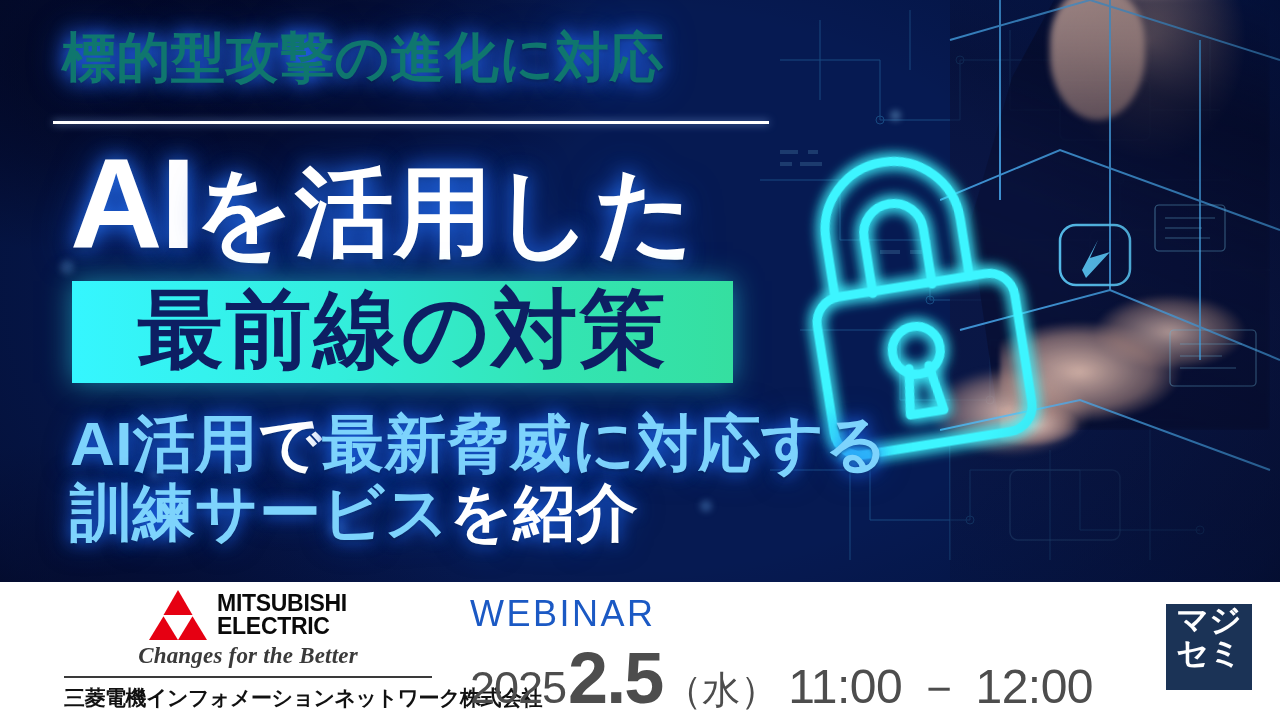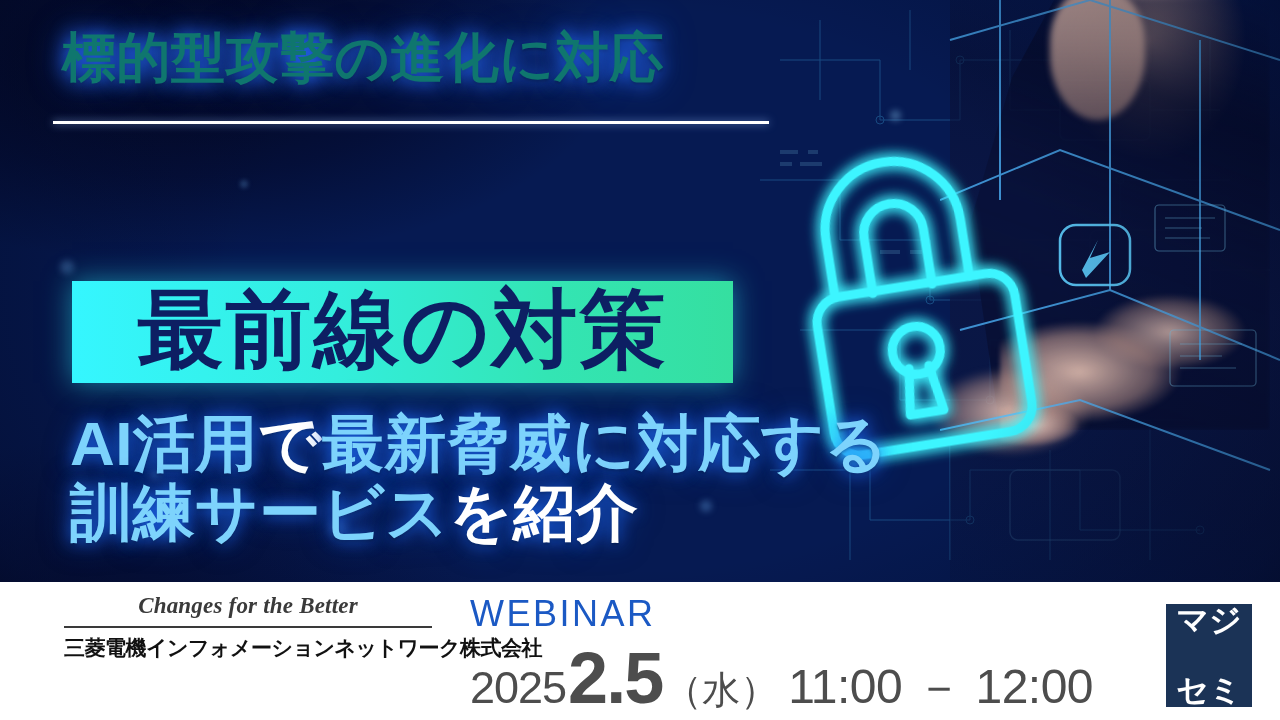--- a/index.html
+++ b/index.html
@@ -163,23 +163,23 @@
     margin-top:10px; color:#4d4d4d; line-height:1; white-space:nowrap;
     display:flex; align-items:baseline; font-family:"Liberation Sans",sans-serif;
   }
   .webinar-date .year { font-size:45px; letter-spacing:-1px; }
   .webinar-date .day  { font-size:72px; font-weight:bold; letter-spacing:-2px; margin-left:2px; }
   .webinar-date .dow  { font-size:38px; margin-left:2px; }
   .webinar-date .time { font-size:48px; margin-left:10px; letter-spacing:-0.5px; }
 
   
   .maji {
-    position:absolute; left:1166px; top:604px; width:86px; height:103px;
+    position:absolute; left:1166px; top:604px; width:86px; height:86px;
     background:#1b3356; display:flex; flex-direction:column;
-    align-items:center; justify-content:space-between;
+    align-items:center; justify-content:flex-start;
   }
   .maji span {
     display:block; color:#ffffff; font-weight:bold;
     font-size:32px; line-height:1.03; letter-spacing:0px;
   }
 </style>
 </head>
 <body>
 
 <div id="banner">
@@ -284,33 +284,49 @@
         <path d="M102 232 L96 278 H130 L122 232"></path>
       </g>
     </svg>
   </div>
 
   <div class="bg-vignette"></div>
 
   <div class="eyebrow">標的型攻撃の進化に対応</div>
   <div class="rule"></div>
 
+  <div class="headline">
+    <span class="ai">AI</span><span class="jp">を活用した</span>
+  </div>
 
   <div class="band">
     <span class="band-text">最前線の対策</span>
   </div>
 
   <div class="subhead">
     <span class="subhead-line"><span class="cy">AI活用</span><span class="wh">で</span><span class="cy">最新脅威に対応する</span></span>
     <span class="subhead-line"><span class="cy">訓練サービス</span><span class="wh">を紹介</span></span>
   </div>
 
   <div class="footer">
 
     <div class="mit">
+      <div class="mit-top">
+        <svg class="mit-mark" viewBox="0 0 100 86">
+          <g fill="#e60012">
+            <path d="M50 0 L75 43 L25 43 Z"></path>
+            <path d="M23 45 L48 86 L-2 86 Z" transform="translate(2,0)"></path>
+            <path d="M77 45 L102 86 L52 86 Z" transform="translate(-2,0)"></path>
+          </g>
+        </svg>
+        <span class="mit-words">
+          <span class="w1">MITSUBISHI</span>
+          <span class="w2">ELECTRIC</span>
+        </span>
+      </div>
       <div class="mit-tag">Changes for the Better</div>
       <div class="mit-rule"></div>
       <div class="mit-company">三菱電機インフォメーションネットワーク株式会社</div>
     </div>
 
     <div class="webinar">
       <div class="webinar-label">WEBINAR</div>
       <div class="webinar-date">
         <span class="year">2025</span>
         <span class="day">2.5</span>

